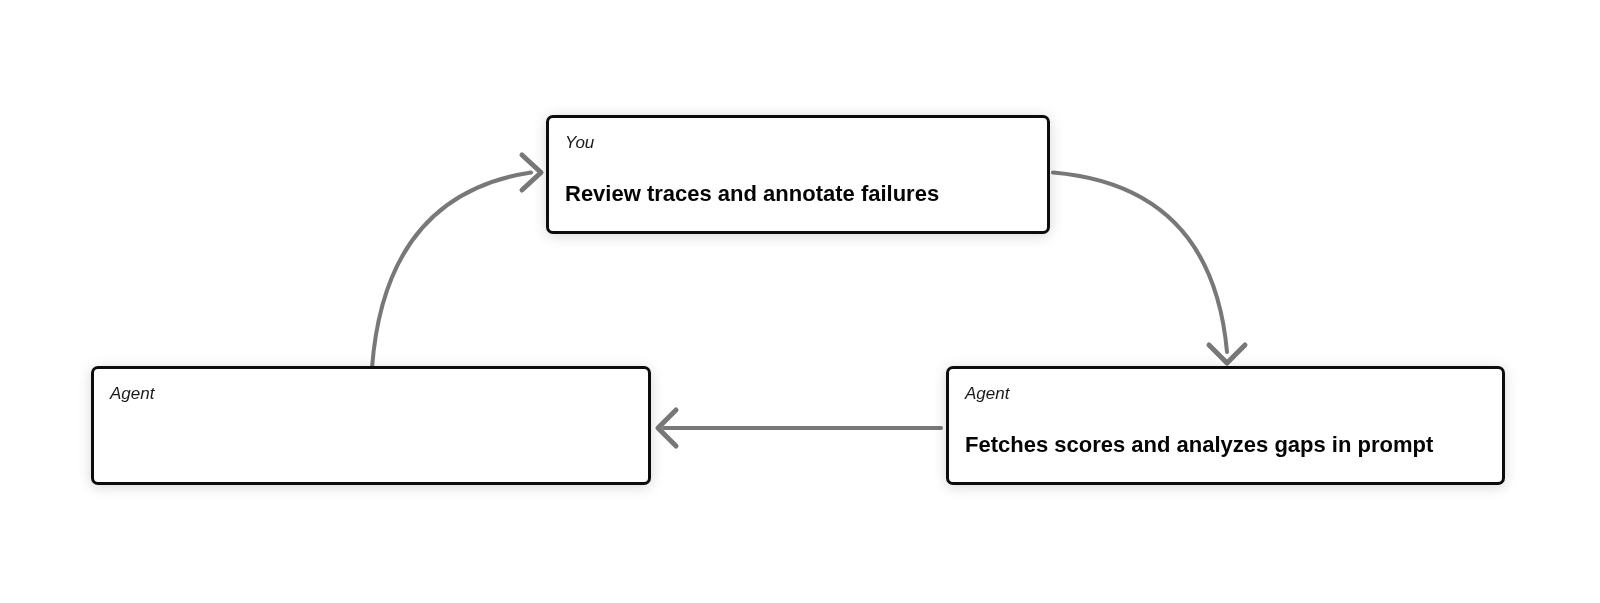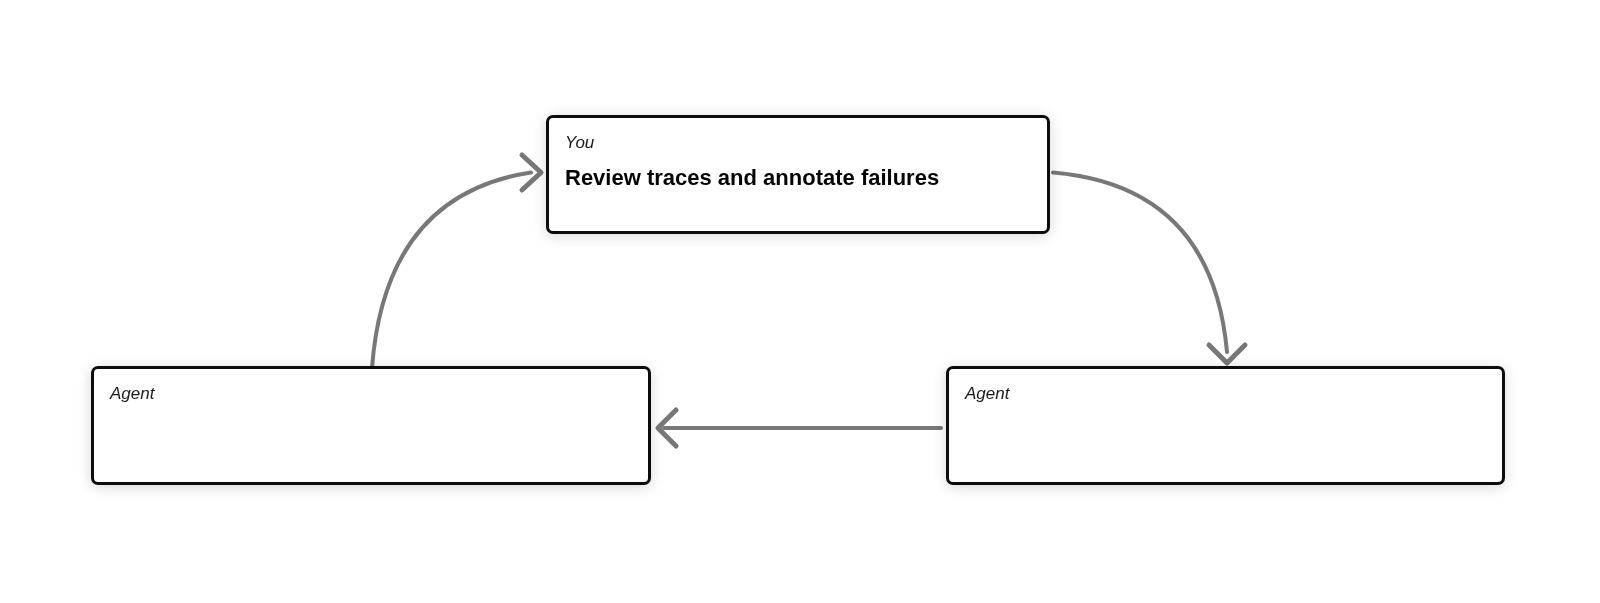--- a/index.html
+++ b/index.html
@@ -51,21 +51,21 @@
   .node-top{left:546px;top:115px;width:504px;height:119px;}
   .node-left{left:91px;top:366px;width:560px;height:119px;}
   .node-right{left:946px;top:366px;width:559px;height:119px;}
   .node-actor{
     font-style:italic;
     font-size:17px;
     line-height:20px;
     color:var(--actor-text);
   }
   .node-title{
-    margin-top:12px;
+    margin-top:28px;
     font-size:22px;
     line-height:26px;
     font-weight:700;
     color:var(--title-text);
     white-space:nowrap;
   }
 </style>
 </head>
 <body>
 
@@ -93,15 +93,16 @@
     <div class="node-actor">You</div>
     <div class="node-title">Review traces and annotate failures</div>
   </div>
 
   <div class="node node-left">
     <div class="node-actor">Agent</div>
   </div>
 
   <div class="node node-right">
     <div class="node-actor">Agent</div>
+    <div class="node-title">Fetches scores and analyzes gaps in prompt</div>
   </div>
 
 </div>
 
 </body></html>

